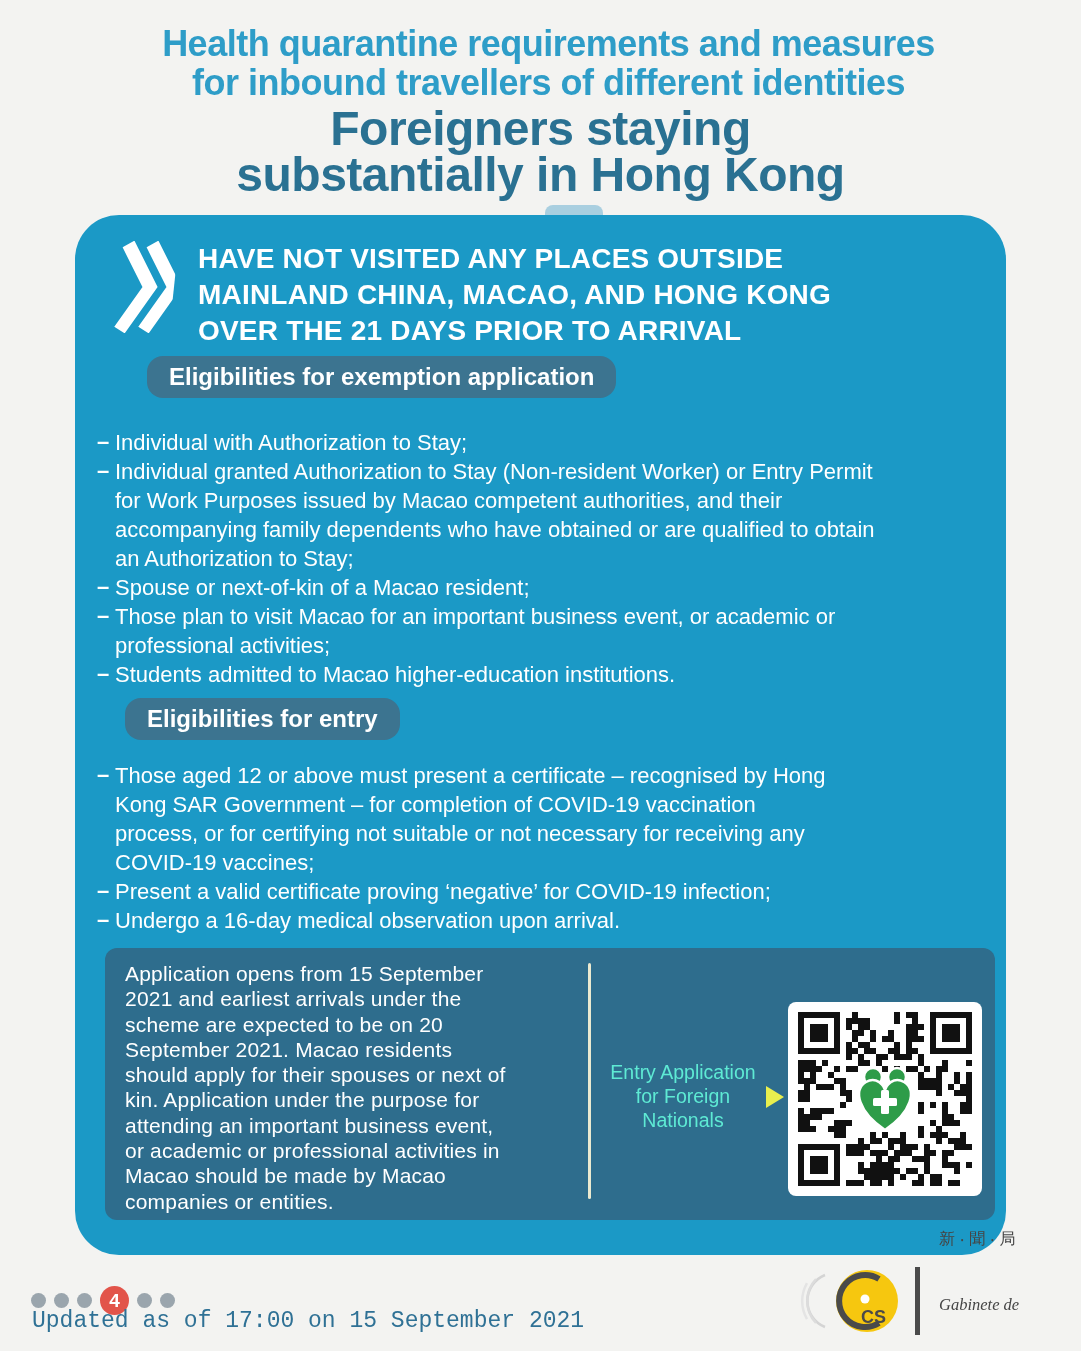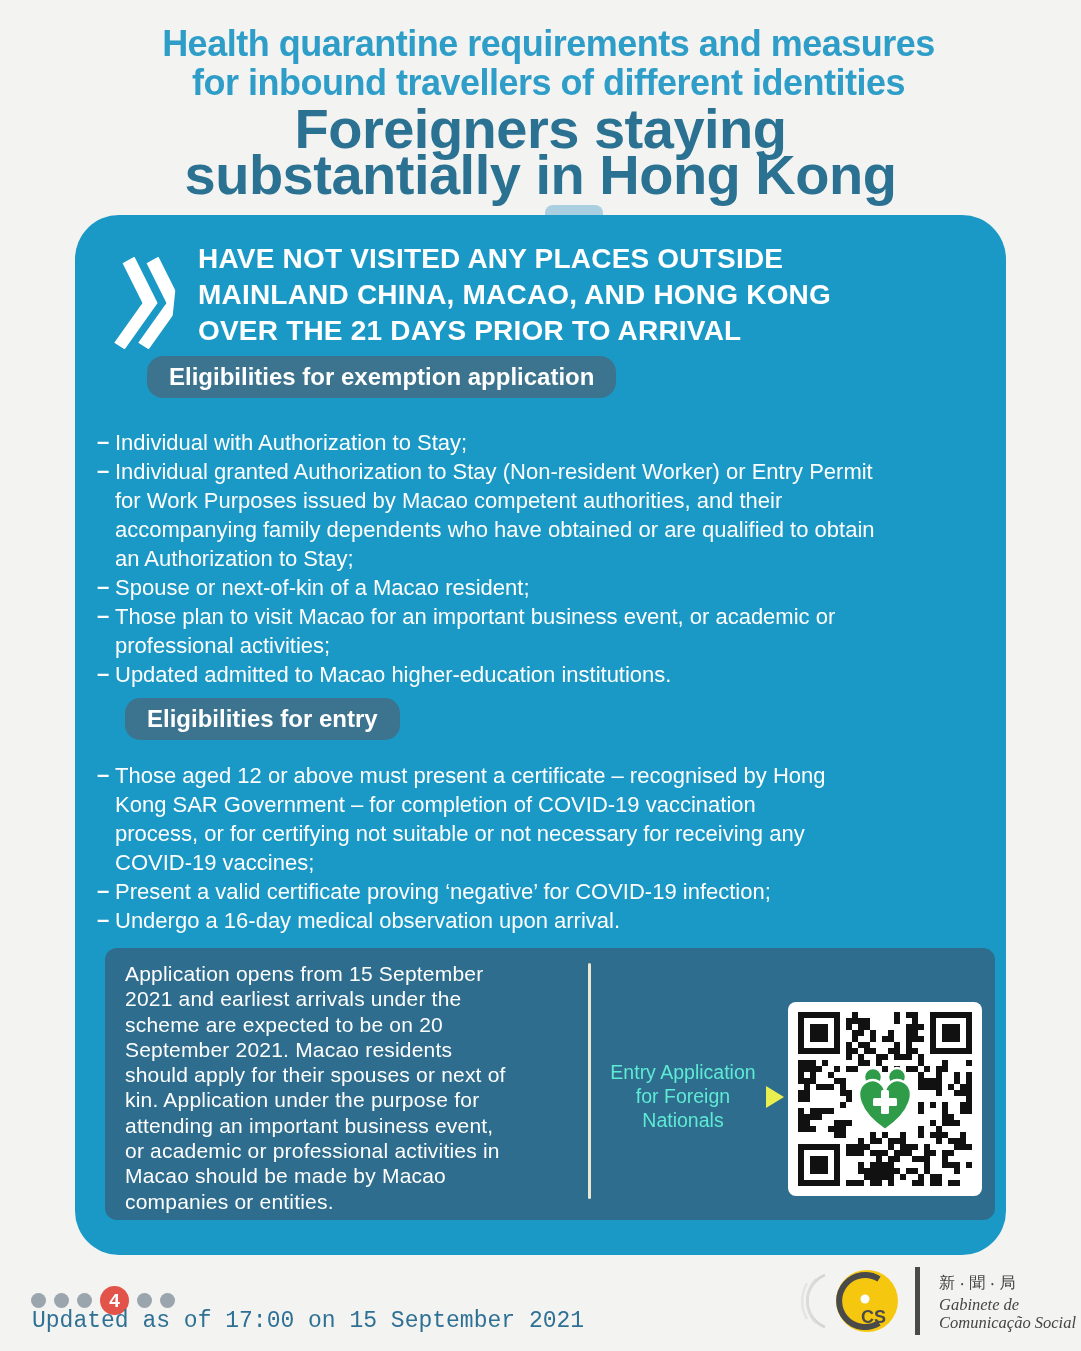--- a/index.html
+++ b/index.html
@@ -11,48 +11,48 @@
   
   .title1 {
     position:absolute; top:24px; left:8px; width:100%;
     text-align:center; white-space:pre-line;
     font-size:36px; font-weight:bold; letter-spacing:-0.5px;
     line-height:39px; color:#2e9dc8;
   }
   .title2 {
     position:absolute; top:106px; left:0; width:100%;
     text-align:center; white-space:pre-line;
-    font-size:56px; font-weight:bold; letter-spacing:-0.5px;
+    font-size:48px; font-weight:bold; letter-spacing:-0.5px;
     line-height:46px; color:#2a7192;
   }
   
   .card-tab {
     position:absolute; left:545px; top:205px; width:58px; height:16px;
     background:#a9cfe0; border-radius:8px 8px 0 0;
   }
   .card {
     position:absolute; left:75px; top:215px; width:931px; height:1040px;
     background:#1b99c6; border-radius:44px;
   }
   .card-header {
-    position:absolute; left:43px; top:26px; display:flex; gap:24px;align-items:flex-end;
+    position:absolute; left:43px; top:26px; display:flex; gap:24px;
   }
   .chevrons { width:56px; height:92px; flex:0 0 auto; transform:skewX(-6deg); }
   .card-heading {
     white-space:pre-line; color:#ffffff; font-weight:bold;
     font-size:28px; line-height:36px; letter-spacing:0.2px;
   }
   .pill {
     position:absolute; display:inline-block;
     background:#3c7490; color:#ffffff; font-weight:bold;
     font-size:24px; line-height:28px; padding:7px 22px;
     border-radius:16px;
   }
   .pill-exemption { left:50px; top:141px;margin-left:22px; }
-  .pill-entry     { left:50px; top:483px;border-radius:15px; }
+  .pill-entry     { left:50px; top:483px; }
   .list {
     position:absolute; left:22px; width:885px;
     list-style:none; color:#ffffff;
   }
   .list-exemption { top:213px; }
   .list-entry     { top:546px; }
   .list li {
     position:relative; padding-left:18px; white-space:pre-line;
     font-size:22px; line-height:29px;
   }
@@ -108,21 +108,21 @@
     font-size:23px; color:#2f7195;font-family:Liberation Mono, monospace;
   }
   .logo {
     position:absolute; left:795px; top:1258px; width:280px; height:86px;
     display:flex; align-items:center;
   }
   .logo-mark { width:138px; height:84px; flex:0 0 auto; }
   .logo-text { margin-left:6px; color:#454545; }
   .logo-cn { font-size:16px; letter-spacing:5px; line-height:26px; white-space:nowrap; }
   .logo-pt { font-size:16.5px; line-height:18px; font-style:italic; white-space:nowrap;
-             font-family:"Liberation Serif", serif; }
+             font-family:"Liberation Serif", serif;margin-top:44px; }
 </style>
 </head>
 <body>
 
 <div class="page">
 
   <h1 class="title1">Health quarantine requirements and measures
 for inbound travellers of different identities</h1>
   <h2 class="title2">Foreigners staying
 substantially in Hong Kong</h2>
@@ -147,21 +147,21 @@
 
     <ul class="list list-exemption">
       <li><span class="dash">–</span><span>Individual with Authorization to Stay;</span></li>
       <li><span class="dash">–</span><span>Individual granted Authorization to Stay (Non-resident Worker) or Entry Permit
 for Work Purposes issued by Macao competent authorities, and their
 accompanying family dependents who have obtained or are qualified to obtain
 an Authorization to Stay;</span></li>
       <li><span class="dash">–</span><span>Spouse or next-of-kin of a Macao resident;</span></li>
       <li><span class="dash">–</span><span>Those plan to visit Macao for an important business event, or academic or
 professional activities;</span></li>
-      <li><span class="dash">–</span><span>Updated admitted to Macao higher-education institutions.</span></li>
+      <li><span class="dash">–</span><span>Students admitted to Macao higher-education institutions.</span></li>
     </ul>
 
     <div class="pill pill-entry">
       <span>Eligibilities for entry</span>
     </div>
 
     <ul class="list list-entry">
       <li><span class="dash">–</span><span>Those aged 12 or above must present a certificate – recognised by Hong
 Kong SAR Government – for completion of COVID-19 vaccination
 process, or for certifying not suitable or not necessary for receiving any

